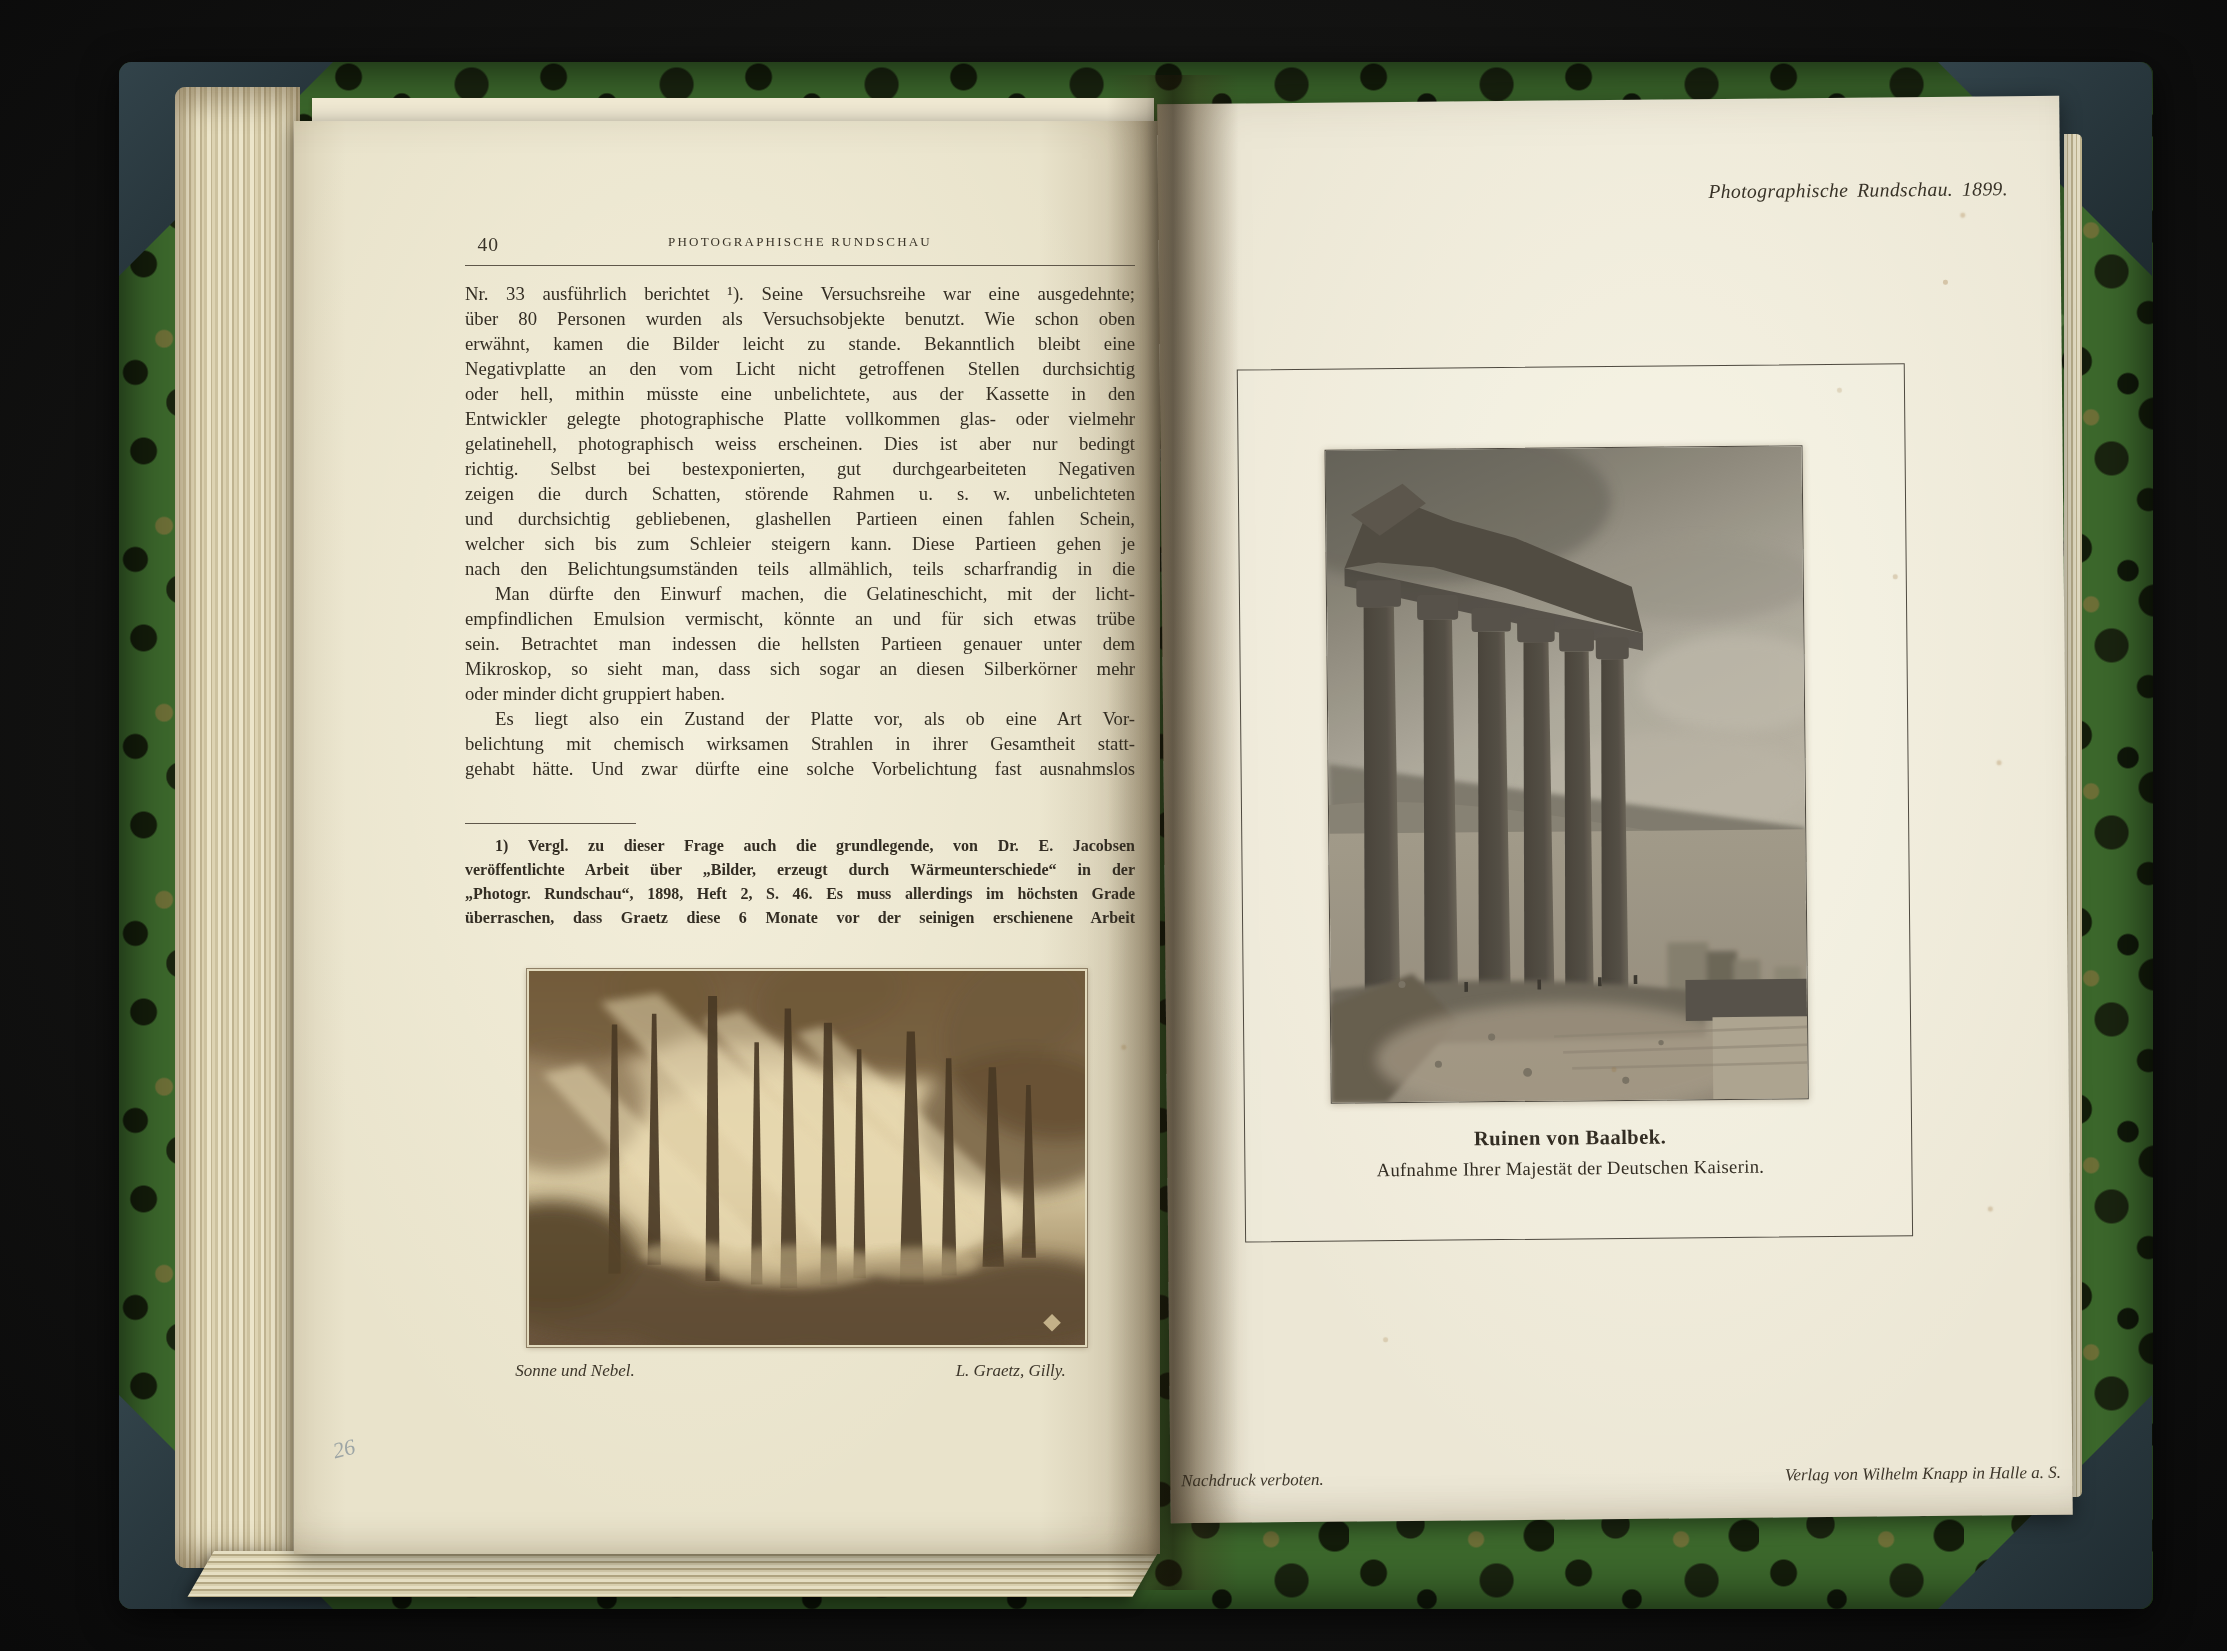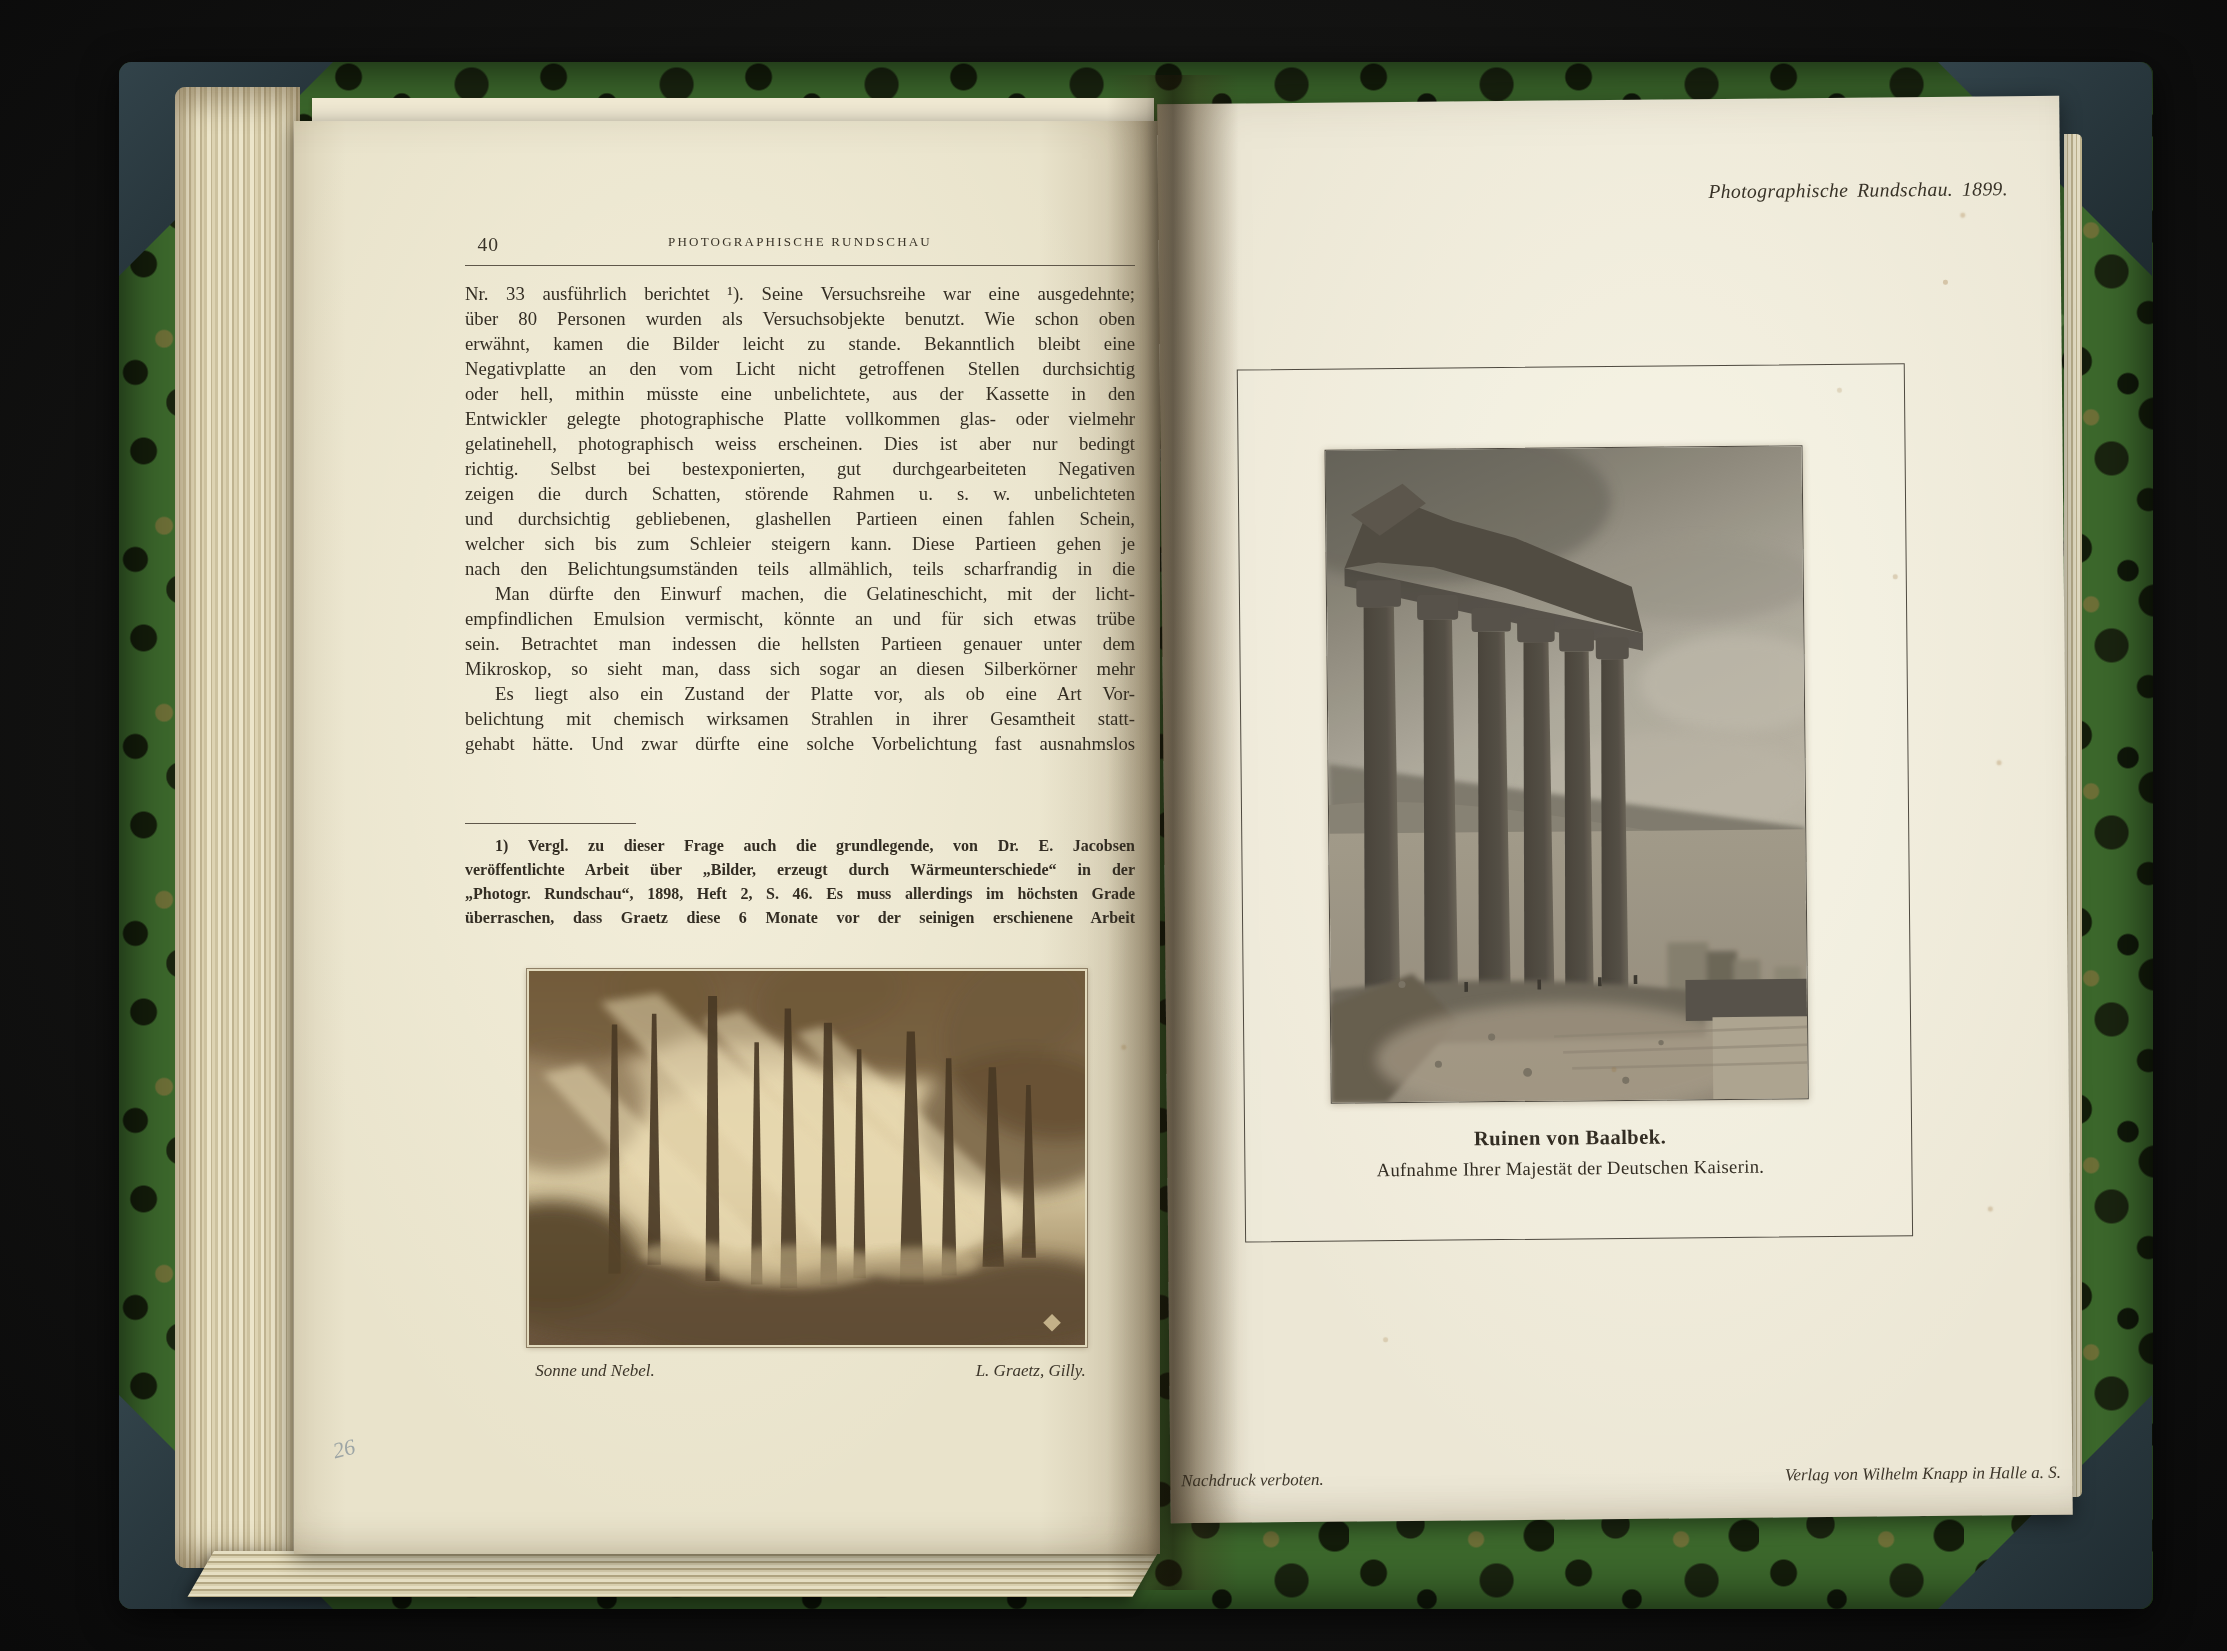--- a/index.html
+++ b/index.html
@@ -66,21 +66,21 @@
   .lp-body{top:160px;font-size:18.7px;line-height:25px;color:#332d23;}
   .lp-fnrule{position:absolute;left:171px;top:702px;width:171px;height:0;border-top:1.2px solid #5f574a;}
   .lp-foot{top:713px;font-size:16px;line-height:24px;color:#332d23;font-weight:600;}
   .tline{text-align:justify;text-align-last:justify;}
   .tline.tl-last{text-align-last:left;}
   .tline.tl-indent{text-indent:30px;}
 
   .forest-photo{position:absolute;left:233px;top:848px;width:556px;height:374px;
     border:2.7px solid #e2dabd;outline:0.9px solid #8f8066;box-shadow:0 0.9px 5.3px rgba(80,60,30,.35);}
   .forest-photo svg{display:block;width:100%;height:100%;}
-  .lp-captions{position:absolute;left:236px;top:1240px;width:561px;display:flex;justify-content:space-between;
+  .lp-captions{position:absolute;left:216px;top:1240px;width:561px;display:flex;justify-content:space-between;
     font-style:italic;font-size:17px;color:#3d362a;padding:0 5.3px;box-sizing:border-box;}
   .pencil{position:absolute;left:39px;top:1315px;font-size:22px;font-style:italic;color:rgba(95,115,135,.55);
     transform:rotate(-14deg);}
 
   
   .rp-header{position:absolute;right:52px;top:82px;font-style:italic;font-size:19.6px;color:#383227;letter-spacing:0.4px;word-spacing:3.6px;}
   .plate-frame{position:absolute;left:77px;top:266px;width:666px;height:871px;border:1.4px solid #4f4a40;
     background:rgba(255,255,250,.12);}
   .plate-photo{position:absolute;left:86px;top:80px;width:476px;height:652px;border:0.9px solid #4d483f;
     box-shadow:0 0.9px 7.1px rgba(80,60,30,.3);}
@@ -130,20 +130,21 @@
         <div class="tline">gelatinehell, photographisch weiss erscheinen.  Dies ist aber nur bedingt</div>
         <div class="tline">richtig.  Selbst bei bestexponierten, gut durchgearbeiteten Negativen</div>
         <div class="tline">zeigen die durch Schatten, störende Rahmen u. s. w.  unbelichteten</div>
         <div class="tline">und durchsichtig gebliebenen, glashellen Partieen einen fahlen Schein,</div>
         <div class="tline">welcher sich bis zum Schleier steigern kann.  Diese Partieen gehen je</div>
         <div class="tline">nach den Belichtungsumständen teils allmählich, teils scharfrandig in die</div>
         <div class="tline tl-indent">Man dürfte den Einwurf machen, die Gelatineschicht, mit der licht-</div>
         <div class="tline">empfindlichen Emulsion vermischt, könnte an und für sich etwas trübe</div>
         <div class="tline">sein.  Betrachtet man indessen die hellsten Partieen genauer unter dem</div>
         <div class="tline">Mikroskop, so sieht man, dass sich sogar an diesen Silberkörner mehr</div>
+        <div class="tline tl-last">oder minder dicht gruppiert haben.</div>
         <div class="tline tl-indent">Es liegt also ein Zustand der Platte vor, als ob eine Art Vor-</div>
         <div class="tline">belichtung mit chemisch wirksamen Strahlen in ihrer Gesamtheit statt-</div>
         <div class="tline">gehabt hätte.  Und zwar dürfte eine solche Vorbelichtung fast ausnahmslos</div>
       </div>
 
     <div class="lp-fnrule"></div>
     <div class="lp-col lp-foot">
         <div class="tline tl-indent">1) Vergl. zu dieser Frage auch die grundlegende, von Dr. E. Jacobsen</div>
         <div class="tline">veröffentlichte Arbeit über „Bilder, erzeugt durch Wärmeunterschiede“ in der</div>
         <div class="tline">„Photogr. Rundschau“, 1898, Heft 2, S. 46.  Es muss allerdings im höchsten Grade</div>

